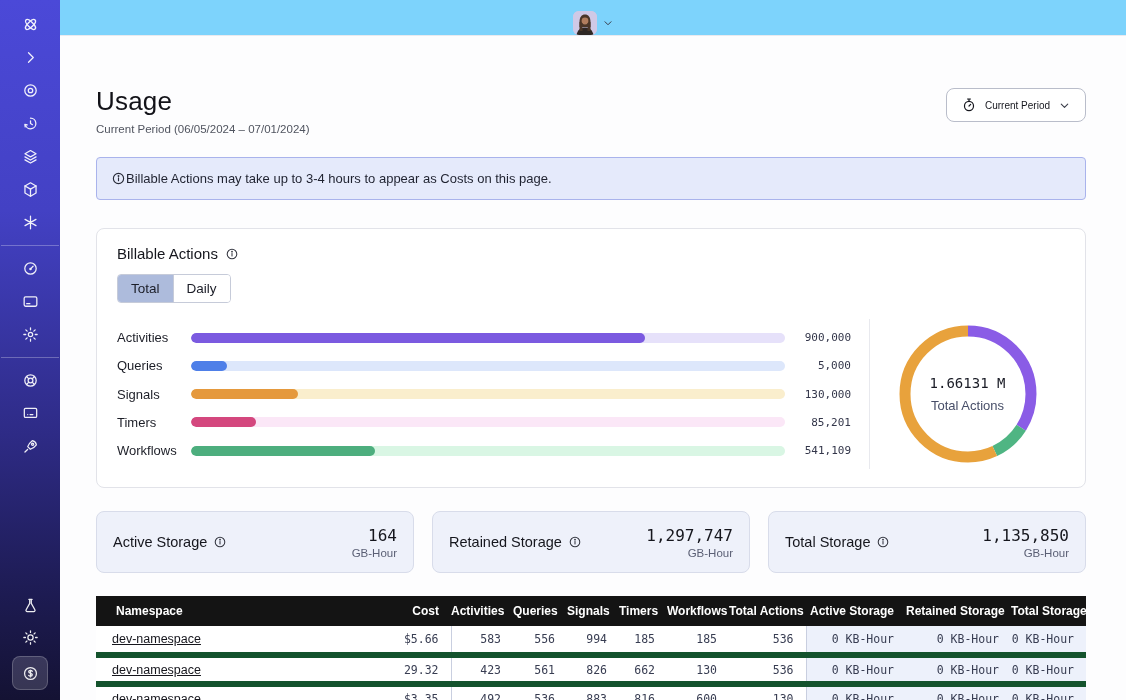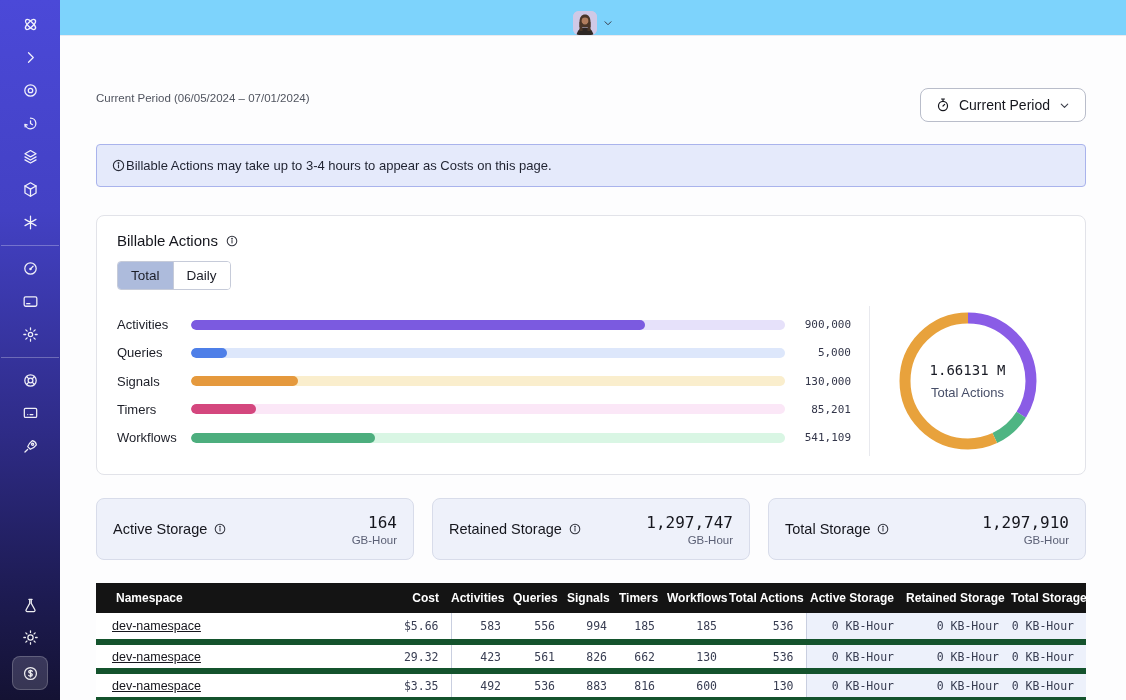--- a/index.html
+++ b/index.html
@@ -32,21 +32,21 @@
   .glasses-btn svg { width:21px; height:17px; }
   .avatar-wrap { display:flex; align-items:center; gap:5px; cursor:pointer; }
   .avatar { width:24px; height:24px; border-radius:6px; overflow:hidden; background:#cfc9e6; }
 
   .content { padding:0 40px 0 36px; flex:1; display:flex; flex-direction:column; }
 
   .page-head { display:flex; justify-content:space-between; align-items:flex-start; margin-top:50px; }
   h1 { font-size:26px; font-weight:500; color:#121218; letter-spacing:.2px; }
   .subtitle { font-size:11.5px; color:#50545f; margin-top:6px; }
   .period-btn { display:flex; align-items:center; gap:8px; border:1px solid #b9bdca; background:#fff;
-    border-radius:8px; padding:8px 14px; font-size:14px; font-weight:500; color:#15161d; cursor:pointer; margin-top:2px; }
+    border-radius:8px; padding:8px 14px; font-size:10px; font-weight:500; color:#15161d; cursor:pointer; margin-top:2px; }
   .period-btn svg.sw { width:16px; height:16px; }
   .period-btn svg.chev { width:13px; height:13px; }
 
   .banner { margin-top:22px; background:#e5eafb; border:1px solid #a9b3ec; border-radius:4px;
     padding:13px 14px; display:flex; align-items:center; font-size:13px; color:#1f2230; }
   .info-ic { width:15px; height:15px; flex:0 0 auto; color:#2a2d3a; }
 
   
   .card { margin-top:28px; background:#fff; border:1px solid #e2e3e9; border-radius:8px; padding:16px 20px 18px; }
   .card-title-row { display:flex; align-items:center; gap:7px; }
@@ -283,20 +283,21 @@
       <svg class="chev" viewBox="0 0 24 24" fill="none" stroke="currentColor" stroke-width="2" stroke-linecap="round" stroke-linejoin="round">
           <path d="M6 9.5l6 6 6-6"></path>
         </svg>
     </div>
   </header>
 
   <div class="content">
 
     <div class="page-head">
       <div>
+        <h1>Usage</h1>
         <div class="subtitle">Current Period (06/05/2024 – 07/01/2024)</div>
       </div>
       <button class="period-btn">
         <svg class="sw" viewBox="0 0 24 24" fill="none" stroke="currentColor" stroke-width="1.8" stroke-linecap="round" stroke-linejoin="round">
             <circle cx="12" cy="13.5" r="6.8"></circle>
             <path d="M9.8 3h4.4M12 3v3.6"></path>
             <path d="M12 13.5l2.5-2.5"></path>
           </svg>
         <span>Current Period</span>
         <svg class="chev" viewBox="0 0 24 24" fill="none" stroke="currentColor" stroke-width="2" stroke-linecap="round" stroke-linejoin="round">
@@ -413,21 +414,21 @@
         <div class="storage-card">
           <span class="storage-label">
             <span>Total Storage</span>
             <svg class="info-ic" viewBox="0 0 24 24" fill="none" stroke="currentColor" stroke-width="1.8" stroke-linecap="round" style="color:#33353f">
               <circle cx="12" cy="12" r="8.2"></circle>
               <path d="M12 11v4.5"></path>
               <circle cx="12" cy="8" r="0.6" fill="currentColor"></circle>
             </svg>
           </span>
           <span class="storage-right">
-            <div class="storage-value">1,297,910</div>
+            <div class="storage-value">1,135,850</div>
             <div class="storage-unit">GB-Hour</div>
           </span>
         </div>
       </div>
 
     <div class="tbl-wrap">
       <table>
         <colgroup id="cols">
             <col class="col-namespace">
             <col class="col-cost">

